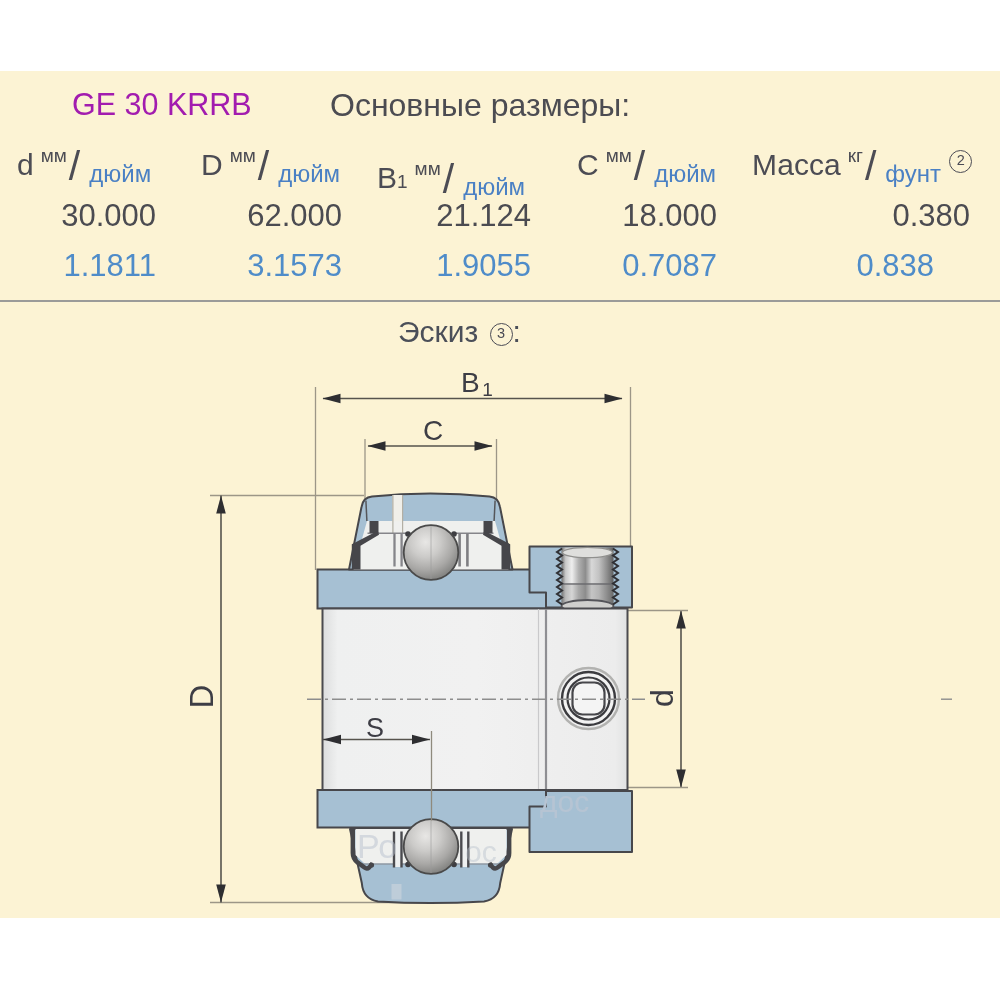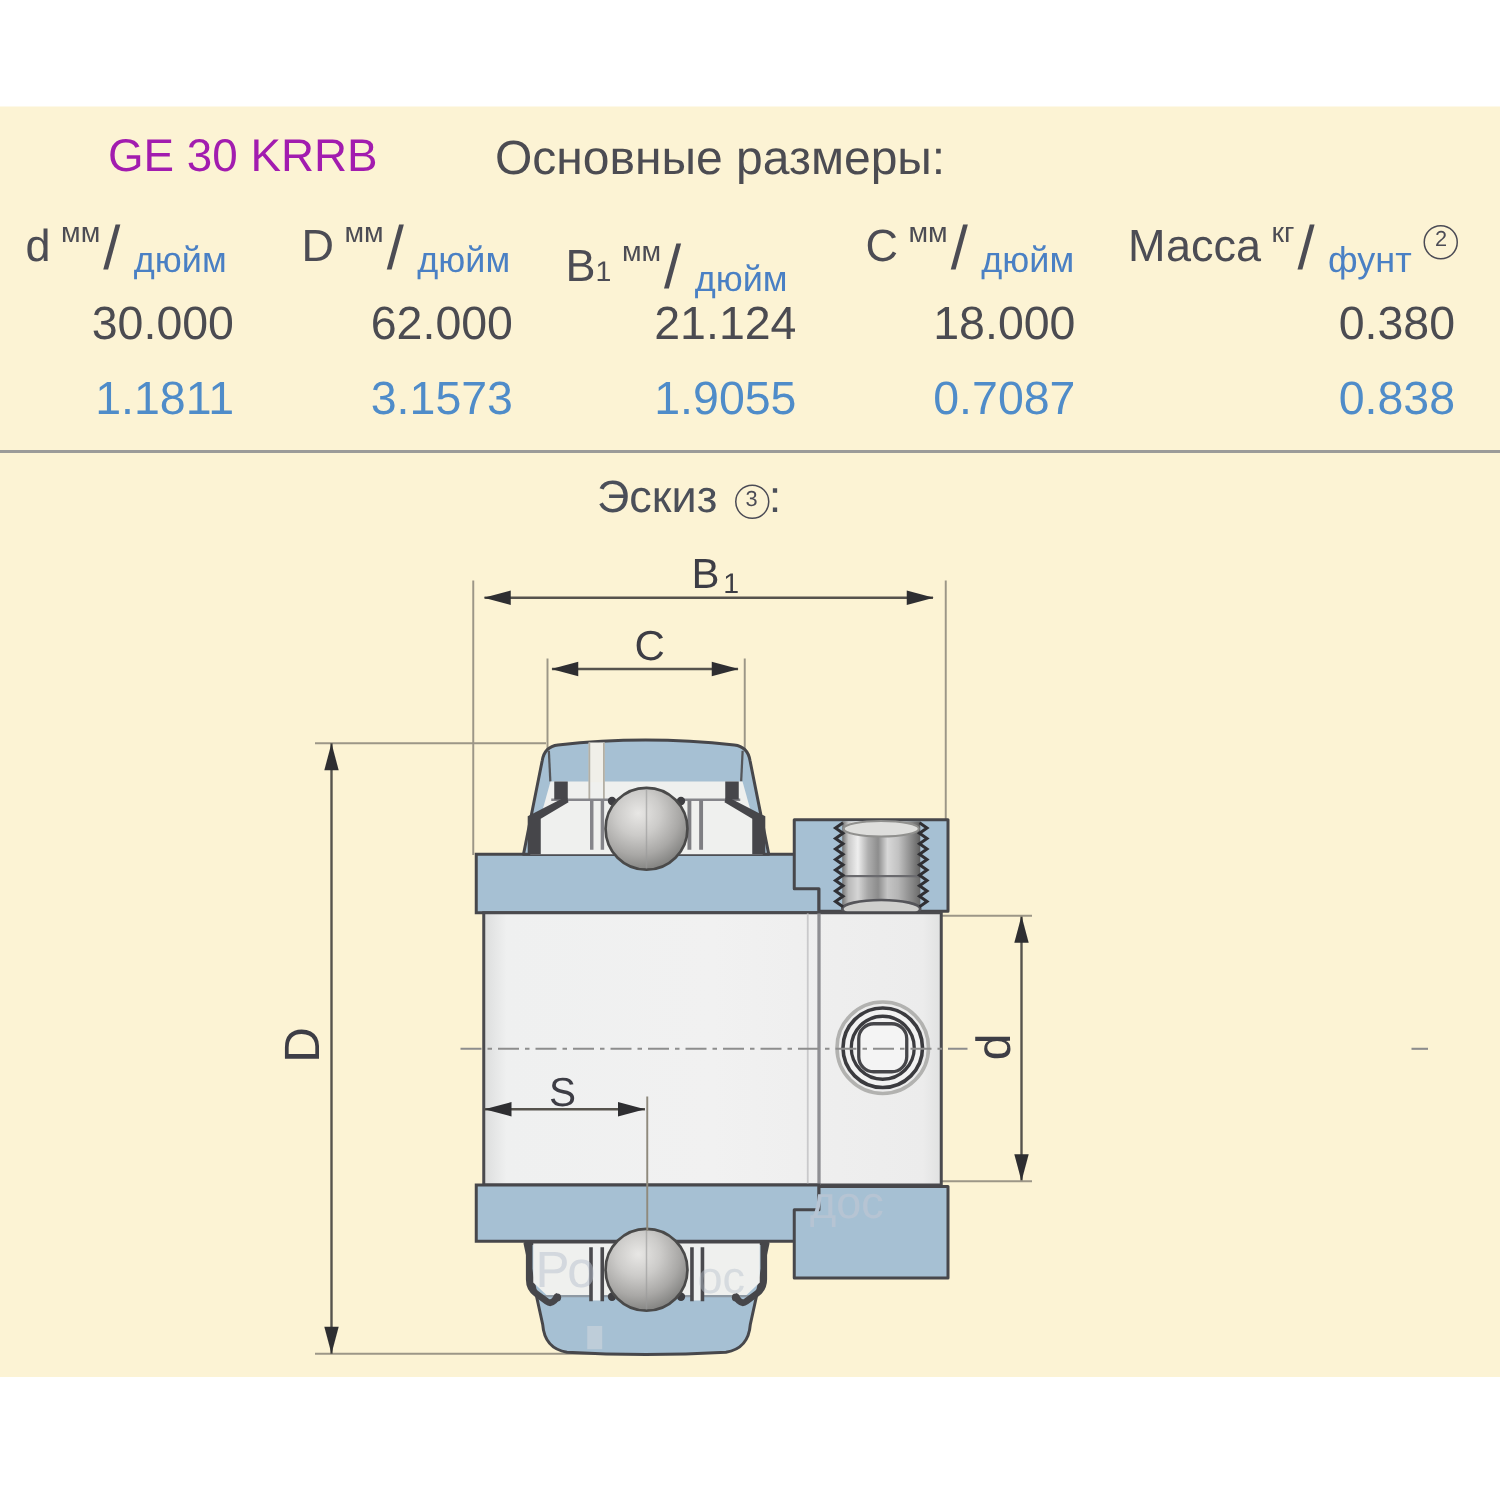--- a/index.html
+++ b/index.html
@@ -42,21 +42,21 @@
 <div class="abs num" style="left:-64px;top:200px;">30.000</div>
 <div class="abs num" style="left:122px;top:200px;">62.000</div>
 <div class="abs num" style="left:311px;top:200px;">21.124</div>
 <div class="abs num" style="left:497px;top:200px;">18.000</div>
 <div class="abs num" style="left:750px;top:200px;">0.380</div>
 
 <div class="abs numb" style="left:-64px;top:250px;">1.1811</div>
 <div class="abs numb" style="left:122px;top:250px;">3.1573</div>
 <div class="abs numb" style="left:311px;top:250px;">1.9055</div>
 <div class="abs numb" style="left:497px;top:250px;">0.7087</div>
-<div class="abs numb" style="left:750px;top:250px;">0.838</div>
+<div class="abs numb" style="left:714px;top:250px;">0.838</div>
 
 <div class="abs" style="left:398px;top:317px;line-height:1;font-size:30px;color:#4b4f59;">Эскиз <span class="circ" style="top:-4px;margin-left:3px;">3</span>:</div>
 
 <svg class="abs" style="left:0;top:360px;" width="1000" height="560" viewBox="0 360 1000 560">
 <defs>
   <radialGradient id="ballG" cx="40%" cy="31%" r="68%">
     <stop offset="0" stop-color="#e8e7e5"></stop>
     <stop offset="0.4" stop-color="#cccbc9"></stop>
     <stop offset="0.75" stop-color="#a9a8a6"></stop>
     <stop offset="1" stop-color="#878785"></stop>

